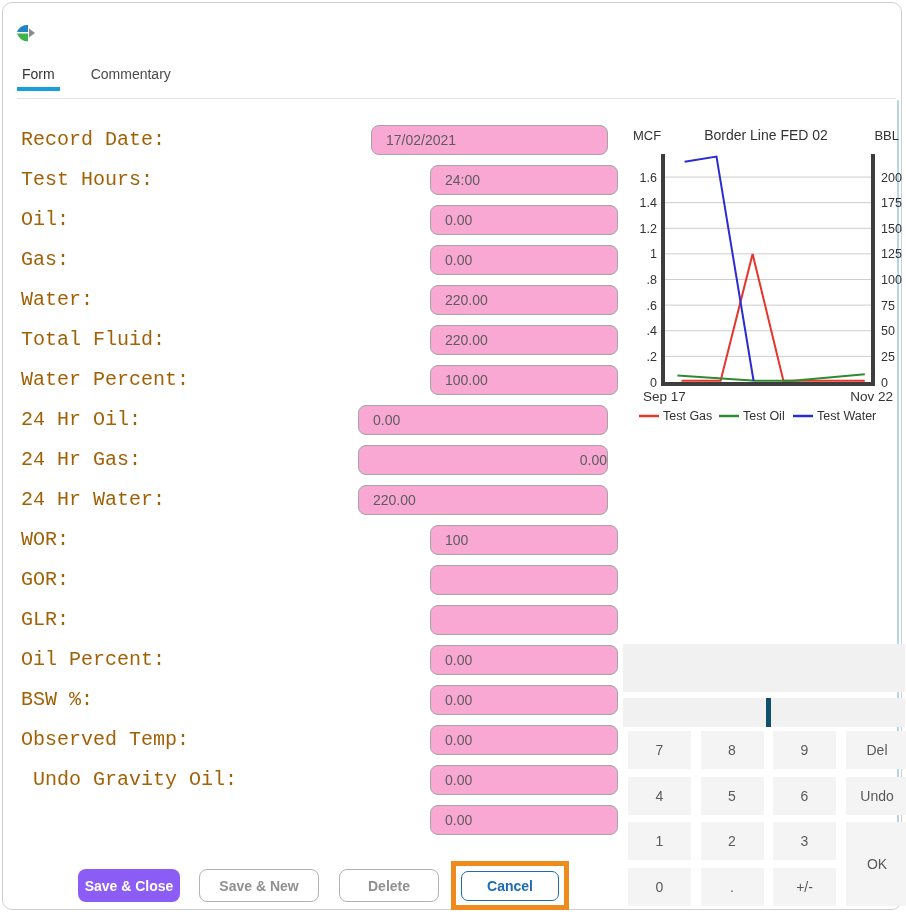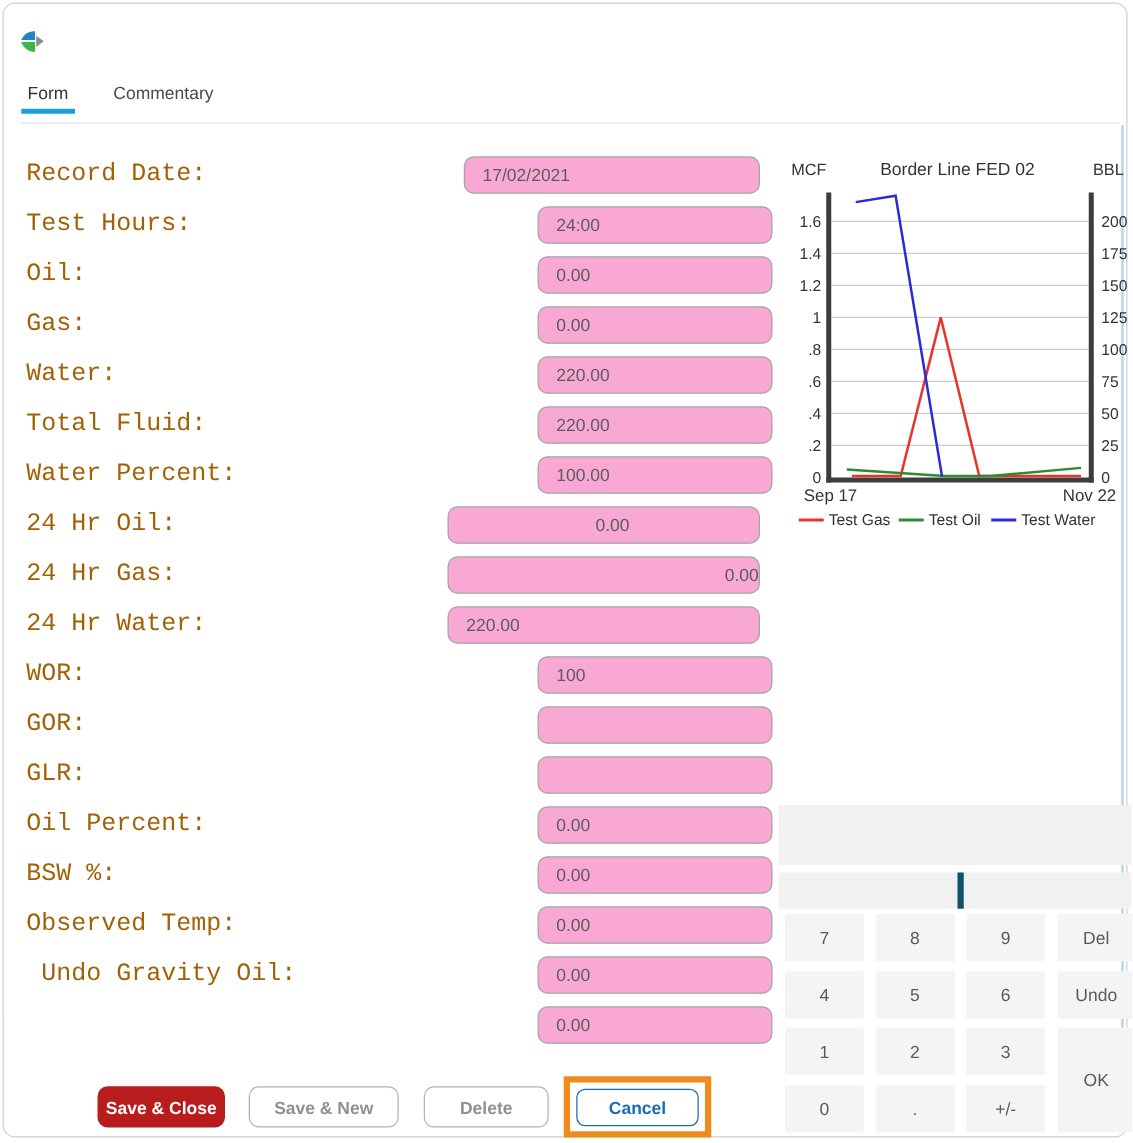--- a/index.html
+++ b/index.html
@@ -21,21 +21,21 @@
   .frow{position:absolute;left:0;width:612px;height:30px;}
   .flabel{position:absolute;left:18px;top:0;line-height:30px;font-size:20px;color:#a16207;white-space:pre;font-family:Liberation Mono, monospace;}
   .finput{position:absolute;top:0;height:30px;box-sizing:border-box;background:#f9a8d4;border:1px solid #a3a3a3;
           border-radius:8px;line-height:28px;padding-left:14px;font-size:14px;color:#5c5c5c;overflow:hidden;}
   .finput.narrow{left:417px;width:188px;margin-left:10px;}
   .finput.wide{left:368px;width:237px;}
   .finput.wider{left:355px;width:250px;}
   
   .btn{position:absolute;top:866px;height:33px;border-radius:8px;font-weight:bold;font-size:14px;
        font-family:inherit;box-sizing:border-box;cursor:pointer;}
-  .btn-filled{background:#b91c1c;color:#fff;border:none;}
+  .btn-filled{background:#8b5cf6;color:#fff;border:none;}
   .btn-outline{background:#fff;color:#909090;border:1px solid #b3b3b3;}
   #btn-save-close{left:75px;width:102px;}
   #btn-save-new{left:196px;width:120px;}
   #btn-delete{left:336px;width:100px;}
   .highlight{position:absolute;left:448px;top:858px;width:118px;height:49px;border:5px solid #ef8a1c;box-sizing:border-box;}
   #btn-cancel{position:absolute;left:458px;top:868px;width:98px;height:30px;background:#fff;color:#1a6db4;
               border:1.5px solid #1a6db4;border-radius:7px;font-weight:bold;font-size:14px;font-family:inherit;cursor:pointer;}
   
   .chart{position:absolute;left:620px;top:113px;width:286px;height:315px;}
   .chart svg{font-family:"Liberation Sans",sans-serif;}
@@ -90,21 +90,21 @@
           <div class="finput narrow">220.00</div>
         </div>
         <div class="frow" style="top: 322px;">
           <div class="flabel">Total Fluid:</div>
           <div class="finput narrow">220.00</div>
         </div>
         <div class="frow" style="top: 362px;">
           <div class="flabel">Water Percent:</div>
           <div class="finput narrow">100.00</div>
         </div>
-        <div class="frow" style="top: 402px; text-align: center;">
+        <div class="frow" style="top: 402px;">
           <div class="flabel">24 Hr Oil:</div>
           <div class="finput wider">0.00</div>
         </div>
         <div class="frow" style="top: 442px; text-align: right;">
           <div class="flabel">24 Hr Gas:</div>
           <div class="finput wider">0.00</div>
         </div>
         <div class="frow" style="top: 482px;">
           <div class="flabel">24 Hr Water:</div>
           <div class="finput wider">220.00</div>

